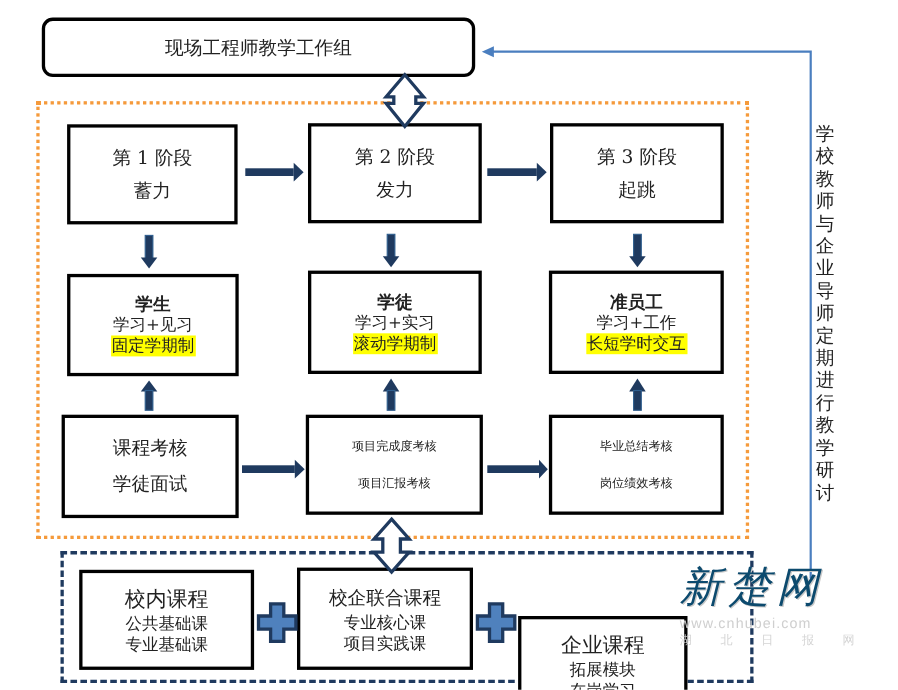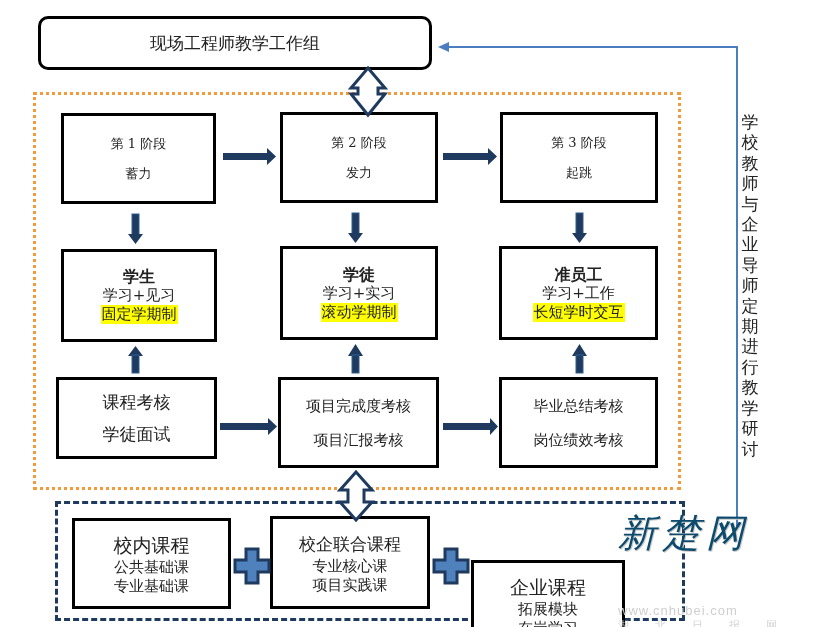--- a/index.html
+++ b/index.html
@@ -2,34 +2,34 @@
 <html><head>
 <meta charset="utf-8">
 <style>
   html, body { margin:0; padding:0; background:#fff; }
   body { width:816px; height:627px; position:relative; overflow:hidden;
          font-family:"DejaVu Serif","Liberation Serif",serif; color:#222; }
   .abs { position:absolute; }
   .box { position:absolute; box-sizing:border-box; border:3px solid #000; background:#fff;
          display:flex; flex-direction:column; align-items:center; justify-content:center; text-align:center; }
   .top-box { left:38px; top:16px; width:394px; height:54px; border-radius:10px; border-width:3px; font-size:17px; }
-  .stage { font-size:13px; line-height:30px; }
+  .stage { font-size:17px; line-height:30px; }
   .role-title { font-weight:bold; font-size:16px; line-height:19px; }
   .role-line { font-size:15px; line-height:19px; }
   .hl { background:#ffff00; font-size:15px; line-height:19px; padding:0 1px; }
   .eval { font-size:17px; line-height:32px; }
-  .eval.small { font-size:15px; line-height:34px; }
+  .eval.small { font-size:11px; line-height:34px; }
   .course-title { font-size:19px; line-height:26px;text-align:center; }
   .course-line { font-size:15px; line-height:19px; }
   .orange-frame { left:33px; top:92px; width:648px; height:398px; border:3px dotted #f59a3b; box-sizing:border-box; }
   .navy-frame { left:55px; top:501px; width:630px; height:120px; border:3px dashed #1f3a5f; box-sizing:border-box; }
   .vertical-text { left:738px; top:112px; width:24px; font-size:17px; line-height:20.4px; text-align:center; word-break:break-all; }
   .watermark { left:618px; top:508px; width:190px; height:80px; color:#d8d8d8; }
   .wm-logo { font-size:38px; font-style:italic; letter-spacing:6px; color:#0c4a6e; text-shadow:1px 1px 0 #c8c8c8; }
-  .wm-url { font-family:"Liberation Sans",sans-serif; font-size:13px; color:#cfcfcf; letter-spacing:1px;margin-top:44px; }
+  .wm-url { font-family:"Liberation Sans",sans-serif; font-size:13px; color:#cfcfcf; letter-spacing:1px; }
   .wm-cn { font-family:"Liberation Sans",sans-serif; font-size:11px; color:#d4d4d4; letter-spacing:26px; }
   svg.overlay { position:absolute; left:0; top:0; }
 </style>
 </head>
 <body>
 
 <div class="abs orange-frame"></div>
 <div class="abs navy-frame"></div>
 
 <div class="box top-box">
@@ -58,21 +58,21 @@
   <span class="role-title">学徒</span>
   <span class="role-line">学习+实习</span>
   <span class="hl">滚动学期制</span>
 </div>
 <div class="box" style="left:499px;top:246px;width:159px;height:94px;">
   <span class="role-title">准员工</span>
   <span class="role-line">学习+工作</span>
   <span class="hl">长短学时交互</span>
 </div>
 
-<div class="box" style="left:56px;top:377px;width:161px;height:82px;align-items:center;">
+<div class="box" style="left:56px;top:377px;width:161px;height:94px;align-items:center;">
   <span class="eval">课程考核</span>
   <span class="eval">学徒面试</span>
 </div>
 <div class="box" style="left:278px;top:377px;width:161px;height:91px;">
   <span class="eval small">项目完成度考核</span>
   <span class="eval small">项目汇报考核</span>
 </div>
 <div class="box" style="left:499px;top:377px;width:159px;height:91px;">
   <span class="eval small">毕业总结考核</span>
   <span class="eval small">岗位绩效考核</span>

